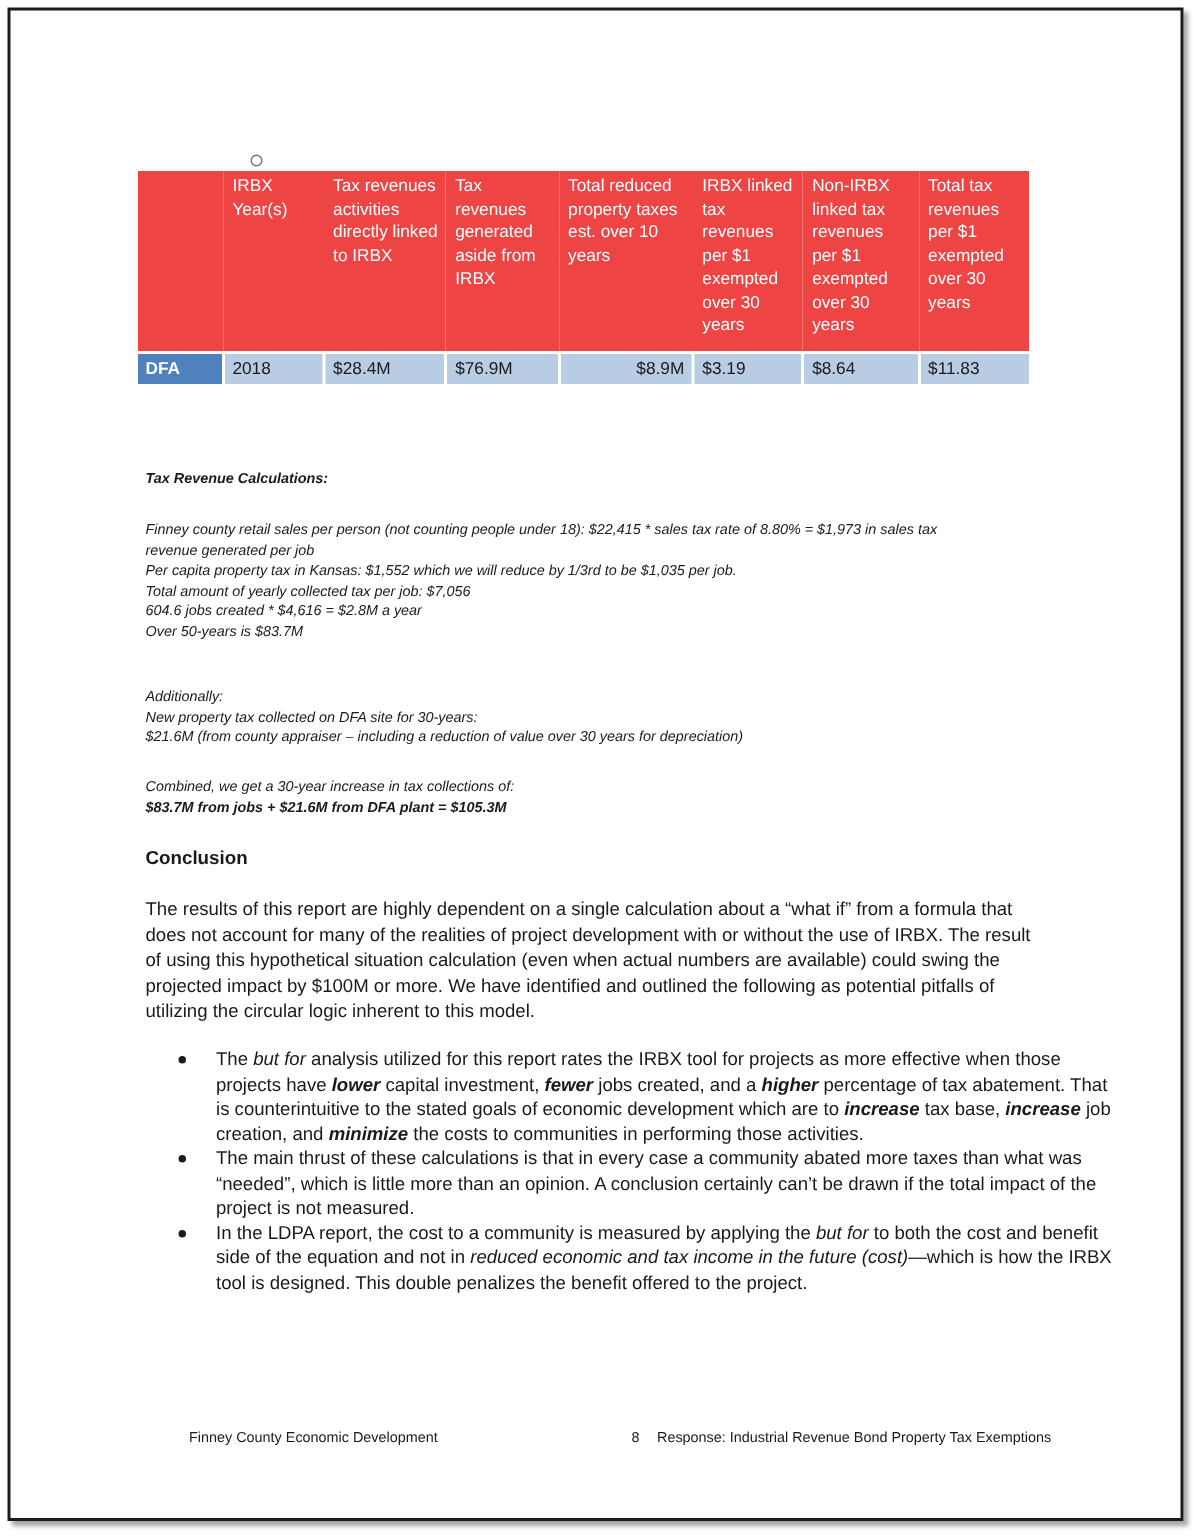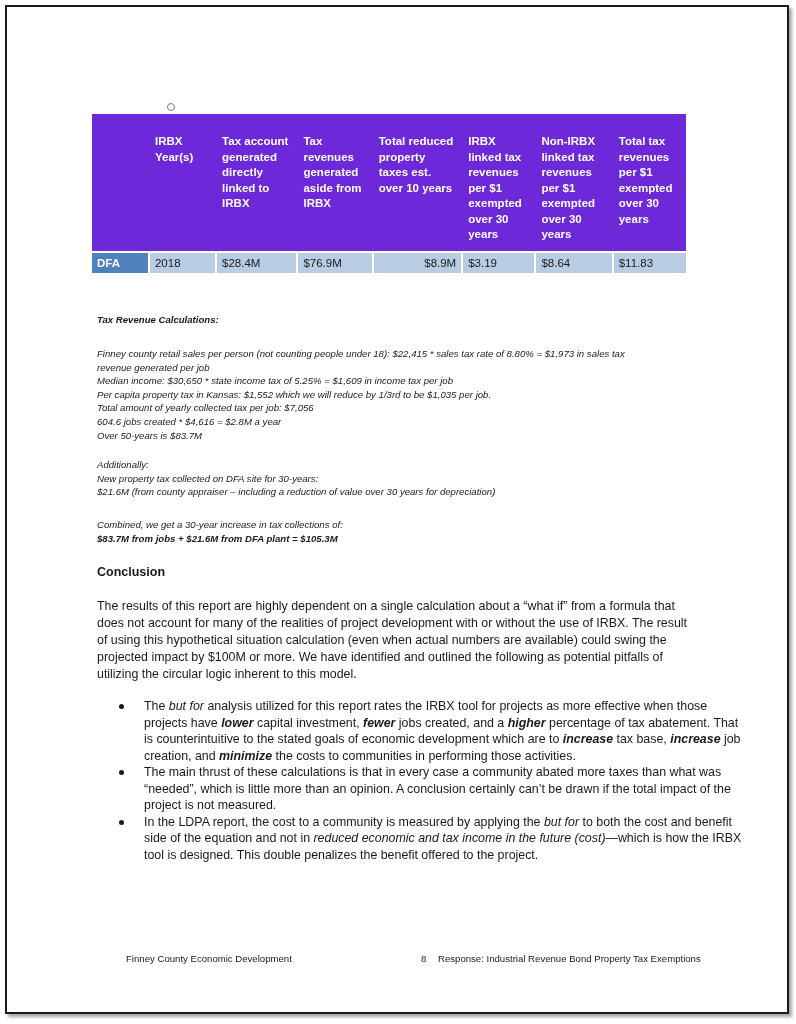--- a/index.html
+++ b/index.html
@@ -14,22 +14,22 @@
   }
   .anchor-circle {
     position: absolute; left: 167px; top: 103px; width: 6px; height: 6px;
     border: 1px solid #777; border-radius: 50%;
   }
   table.data {
     position: absolute; left: 92px; top: 114px; width: 594px;
     border-collapse: collapse; font-size: 11.5px;
   }
   table.data th {
-    background: #6d28d9; color: #ffffff; font-weight: bold; text-align: left; vertical-align: top;
-    padding: 20px 5px 0 6px; line-height: 15.5px; height: 117px; border: none;
+    background: #ef4444; color: #ffffff; font-weight: normal; text-align: left; vertical-align: top;
+    padding: 3px 5px 0 6px; line-height: 15.5px; height: 117px; border: none;
   }
   table.data td {
     background: #b8cce4; color: #1a1a1a; padding: 2px 5px; height: 16px;
     border-left: 2px solid #ffffff; border-top: 2px solid #ffffff; line-height: 14px;
   }
   table.data td.rowhead { background: #4f81bd; color: #fff; font-weight: bold; border-left: none; }
   table.data td.right { text-align: right; }
   .calc { position: absolute; left: 97px; font-size: 9.6px; font-style: italic; line-height: 13.6px; }
   .calc .bi { font-weight: bold; }
   .h-conclusion { position: absolute; left: 97px; top: 565px; font-size: 12.5px; font-weight: bold; }
@@ -62,21 +62,21 @@
       <col style="width:74px">
     <col style="width:88px">
       <col style="width:72px">
       <col style="width:76px">
       <col style="width:72px">
   </colgroup>
   <thead>
     <tr>
       <th></th>
       <th>IRBX Year(s)</th>
-      <th>Tax account generated directly linked to IRBX</th>
+      <th>Tax revenues activities directly linked to IRBX</th>
       <th>Tax revenues generated aside from IRBX</th>
       <th>Total reduced property taxes est. over 10 years</th>
       <th>IRBX linked tax revenues per $1 exempted over 30 years</th>
       <th>Non-IRBX linked tax revenues per $1 exempted over 30 years</th>
       <th>Total tax revenues per $1 exempted over 30 years</th>
     </tr>
   </thead>
   <tbody>
     <tr>
       <td class="rowhead">DFA</td>
@@ -91,21 +91,20 @@
   </tbody>
 </table>
 
 <div class="calc" style="top:313px;">
   <span class="bi">Tax Revenue Calculations:</span>
 </div>
 
 <div class="calc" style="top:347px; width:600px;">
   <div>Finney county retail sales per person (not counting people under 18): $22,415 * sales tax rate of 8.80% = $1,973 in sales tax</div>
   <div>revenue generated per job</div>
-  <div>Median income: $30,650 * state income tax of 5.25% = $1,609 in income tax per job</div>
   <div>Per capita property tax in Kansas: $1,552 which we will reduce by 1/3rd to be $1,035 per job.</div>
   <div>Total amount of yearly collected tax per job: $7,056</div>
   <div>604.6 jobs created * $4,616 = $2.8M a year</div>
   <div>Over 50-years is $83.7M</div>
 </div>
 
 <div class="calc" style="top:458px; width:600px;">
   <div>Additionally:</div>
   <div>New property tax collected on DFA site for 30-years:</div>
   <div>$21.6M (from county appraiser – including a reduction of value over 30 years for depreciation)</div>

